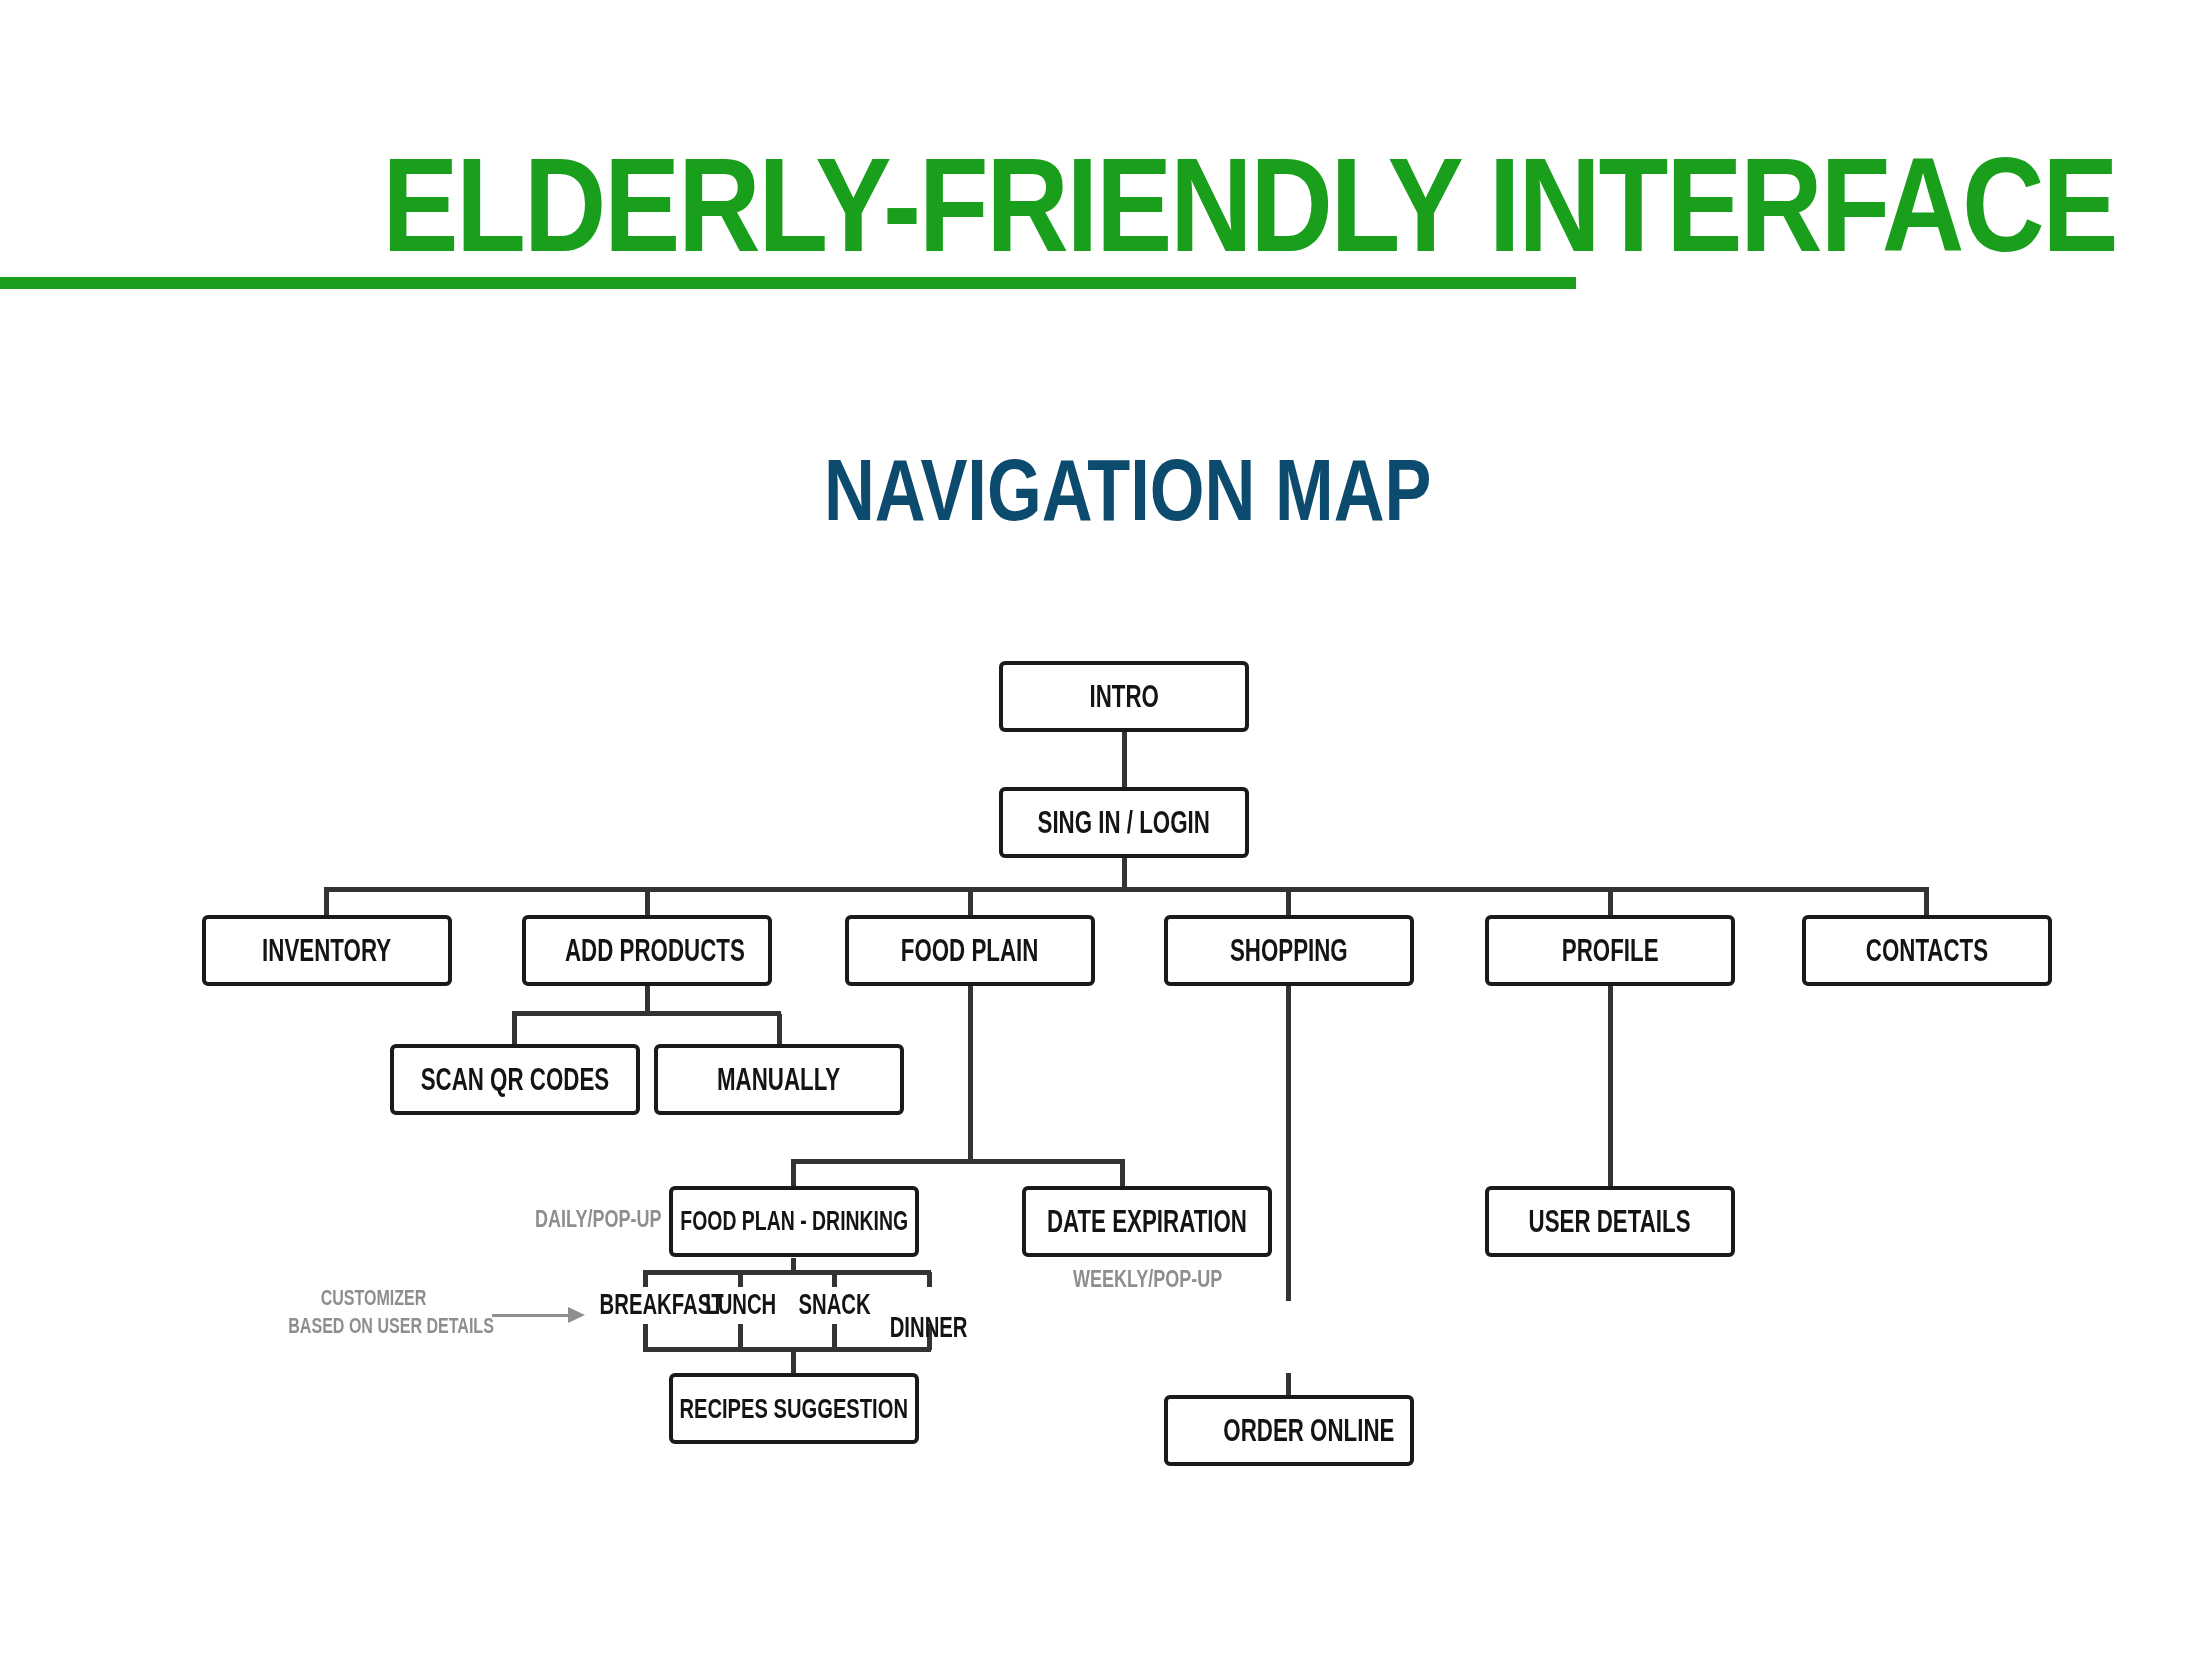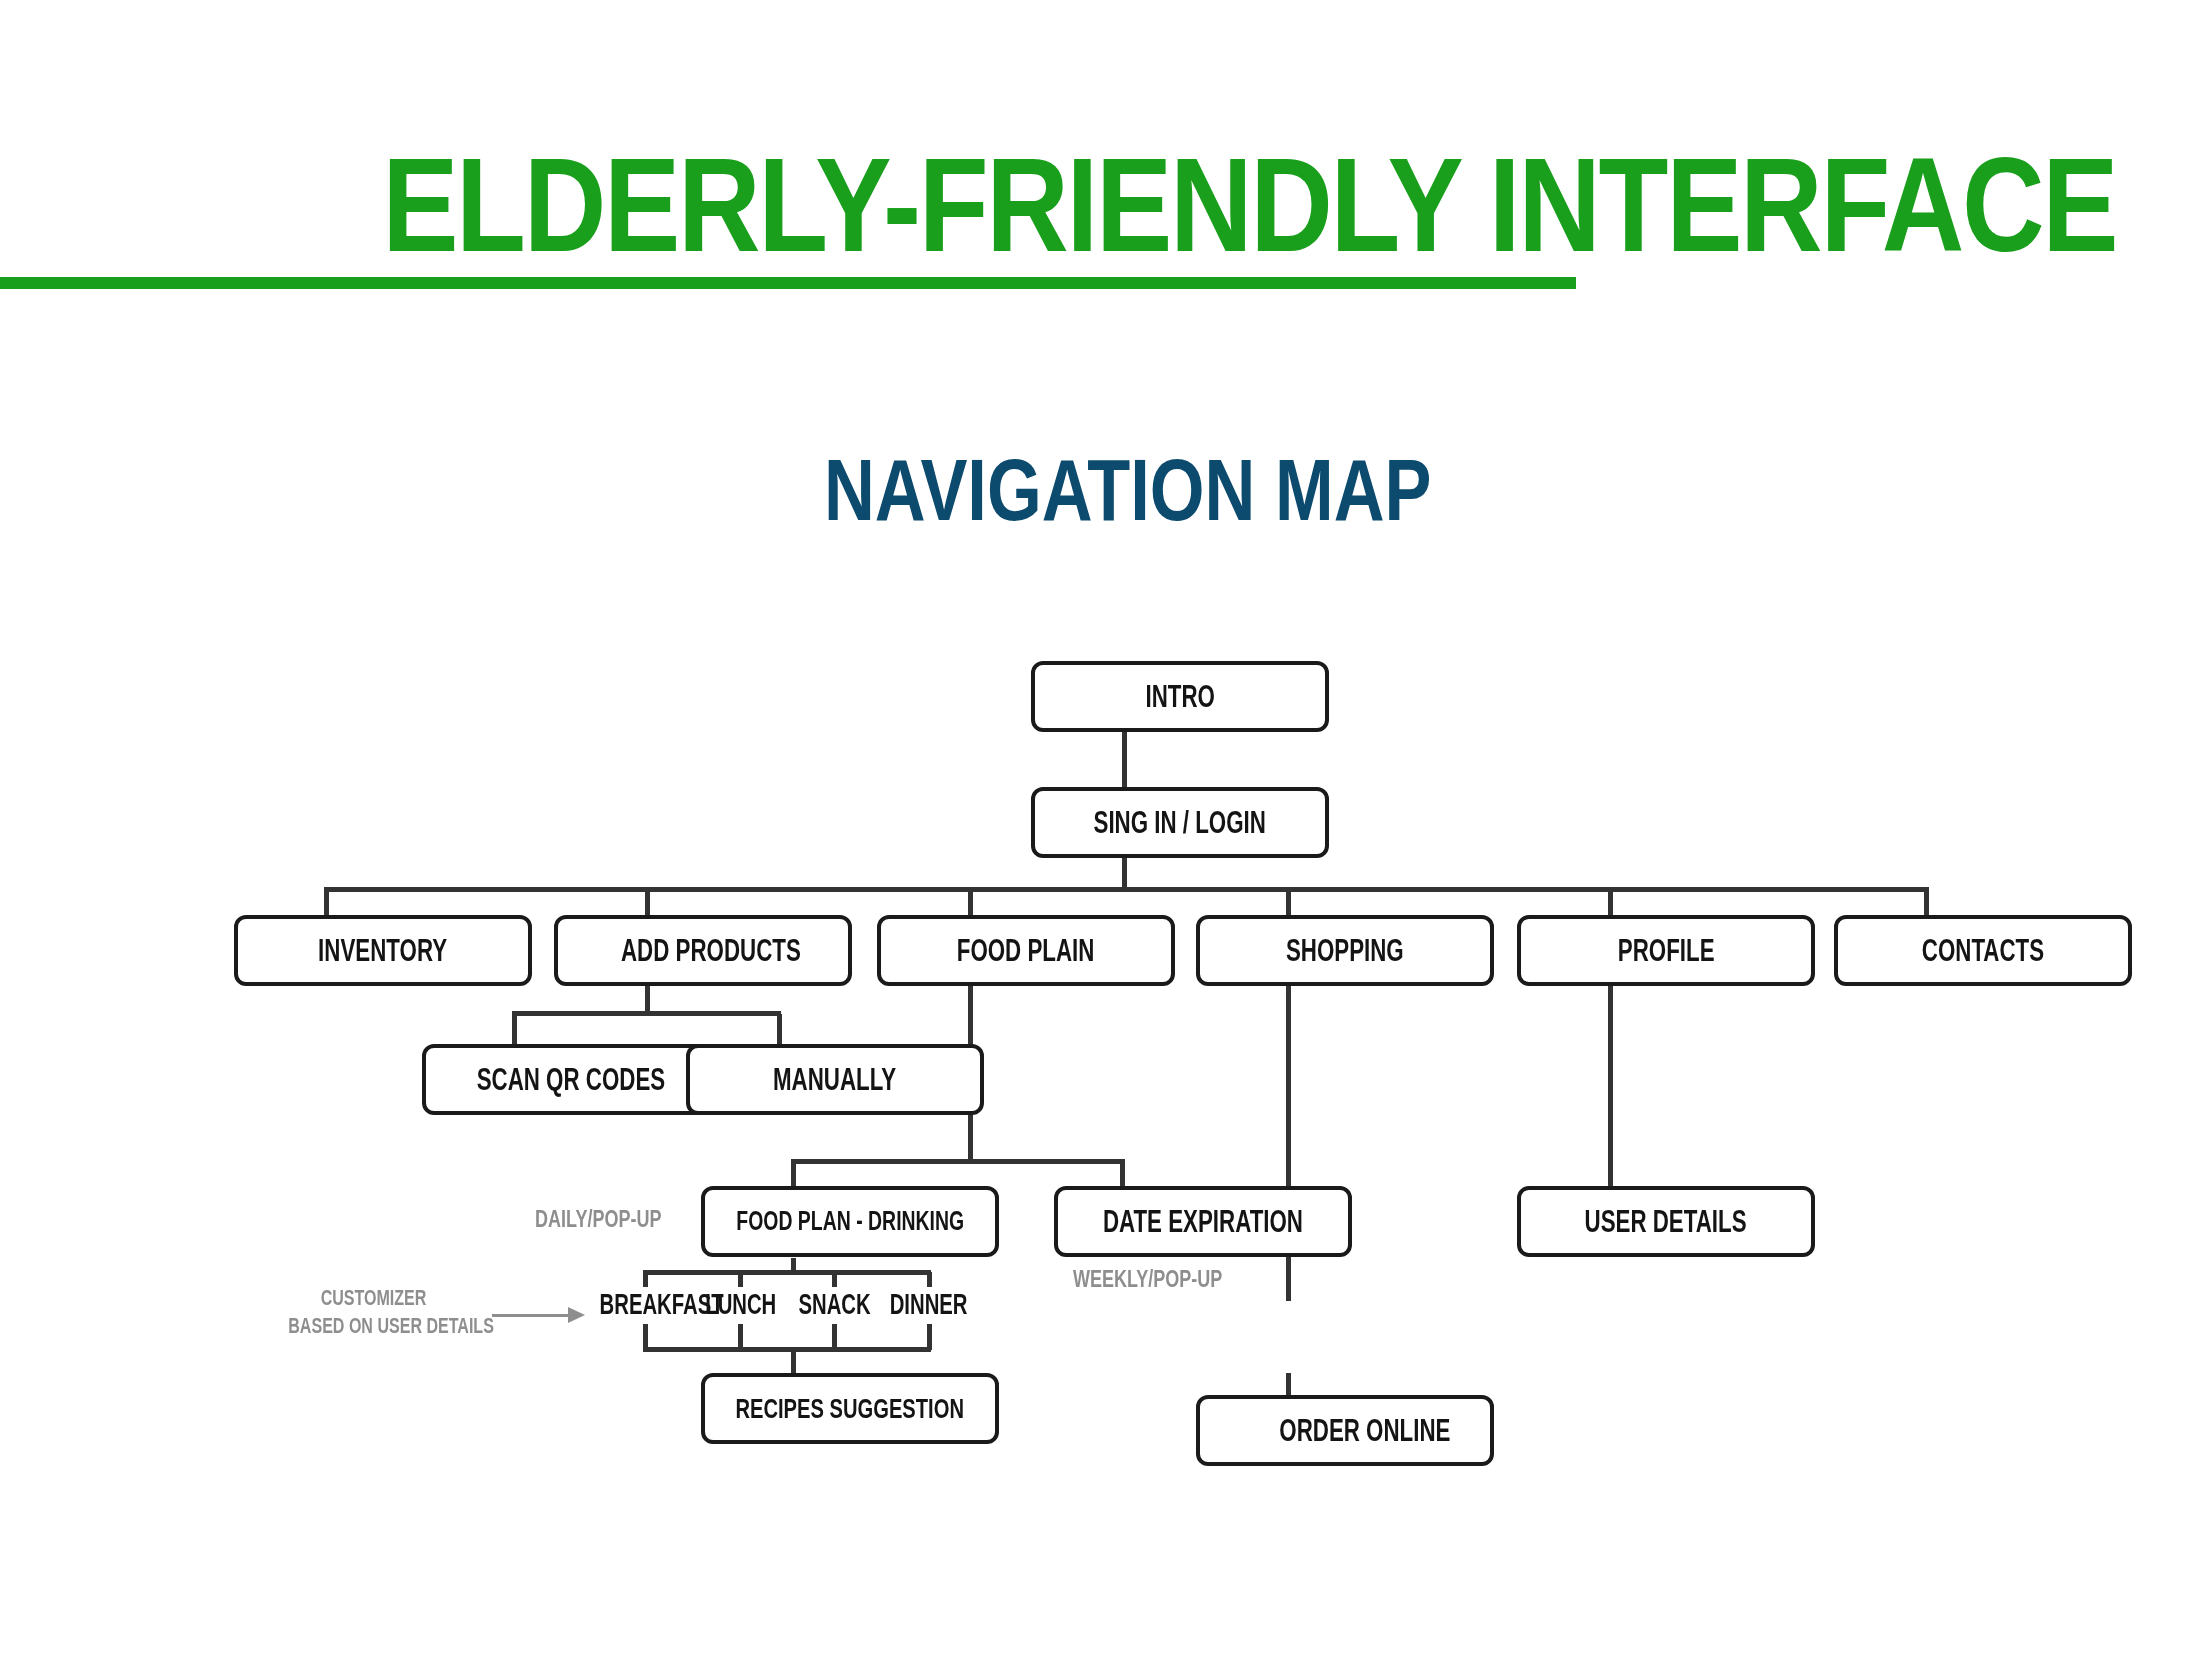--- a/index.html
+++ b/index.html
@@ -16,24 +16,24 @@
   .title .sx{display:inline-block;transform:scaleX(0.86);transform-origin:center;}
   .rule{position:absolute;left:0;top:277px;width:1576px;height:12px;background:#199F1C;}
   .subtitle{
     position:absolute;left:842px;top:446px;width:571px;height:88px;
     display:flex;align-items:center;justify-content:center;
     font-size:88px;font-weight:bold;color:#0c4a6e;white-space:nowrap;
   }
   .subtitle .sx{display:inline-block;transform:scaleX(0.80);transform-origin:center;}
   
   .node{
-    position:absolute;width:298px;height:71px;box-sizing:border-box;
-    border:4.7px solid #1A1A1A;border-radius:12px;background:#fff;
+    position:absolute;width:250px;height:71px;box-sizing:border-box;
+    border:4.7px solid #1A1A1A;border-radius:6px;background:#fff;
     display:flex;align-items:center;justify-content:center;
-    font-weight:bold;color:#141414;z-index:2;white-space:nowrap;margin-left:32px;
+    font-weight:bold;color:#141414;z-index:2;white-space:nowrap;
   }
   .node .lbl{display:inline-block;font-size:31px;transform:scaleX(0.72);transform-origin:center;}
   .node .lbl.sm{font-size:27px;}
   .node .lbl.md{font-size:28px;}
   
   .ln{position:absolute;display:block;background:#333333;z-index:1;}
   .ln.gray{background:#8E8E8E;}
   .tri{
     position:absolute;width:0;height:0;z-index:1;
     border-top:8px solid transparent;border-bottom:8px solid transparent;
@@ -153,21 +153,21 @@
       <span class="lbl">ORDER ONLINE</span>
     </div>
 
   <div class="node" style="left:669px;top:1373px;">
       <span class="lbl md">RECIPES SUGGESTION</span>
     </div>
 
   <div class="meal" style="left:573px;"><span class="sx">BREAKFAST</span></div>
   <div class="meal" style="left:667px;"><span class="sx">LUNCH</span></div>
   <div class="meal" style="left:761px;"><span class="sx">SNACK</span></div>
-  <div class="meal" style="left:855px;"><span class="sx">DINNER</span></div>
+  <div class="meal" style="left:855px;margin-top:23px;"><span class="sx">DINNER</span></div>
 
   <div class="glabel g-daily"><span class="sx">DAILY/POP-UP</span></div>
   <div class="glabel g-weekly"><span class="sx">WEEKLY/POP-UP</span></div>
   <div class="glabel g-cust">
     <div><span class="sx">CUSTOMIZER</span></div>
     <div><span class="sx">BASED ON USER DETAILS</span></div>
   </div>
 
 </div>
 

